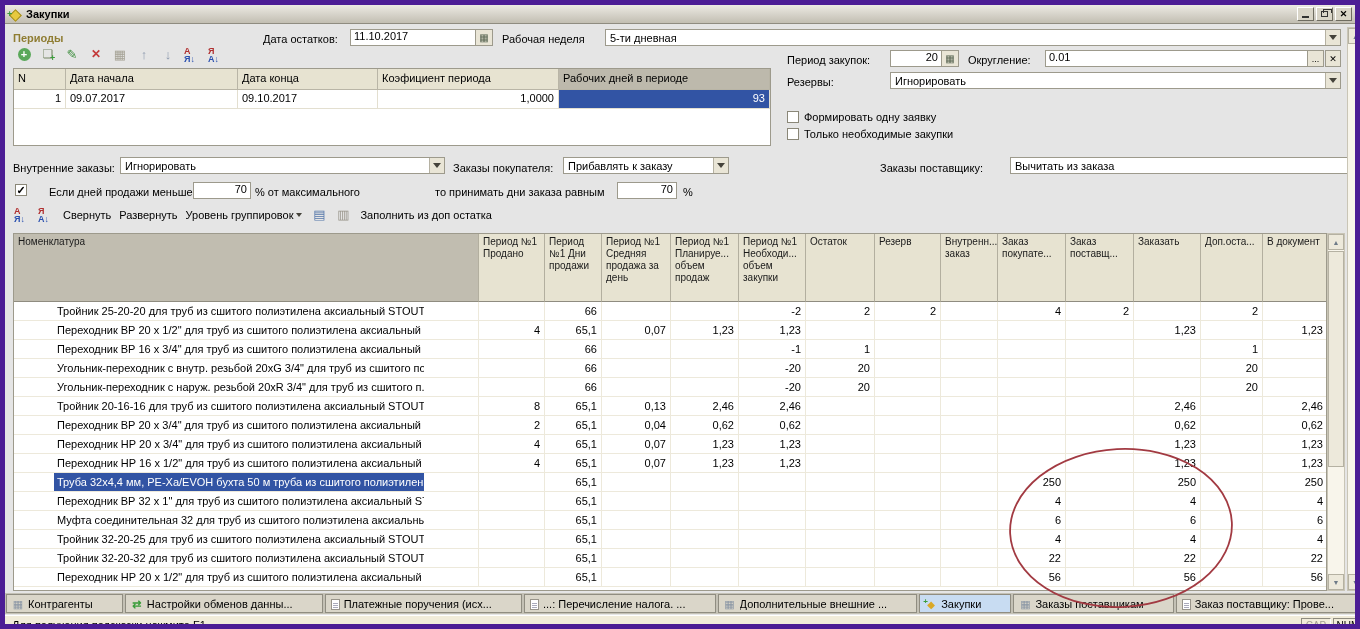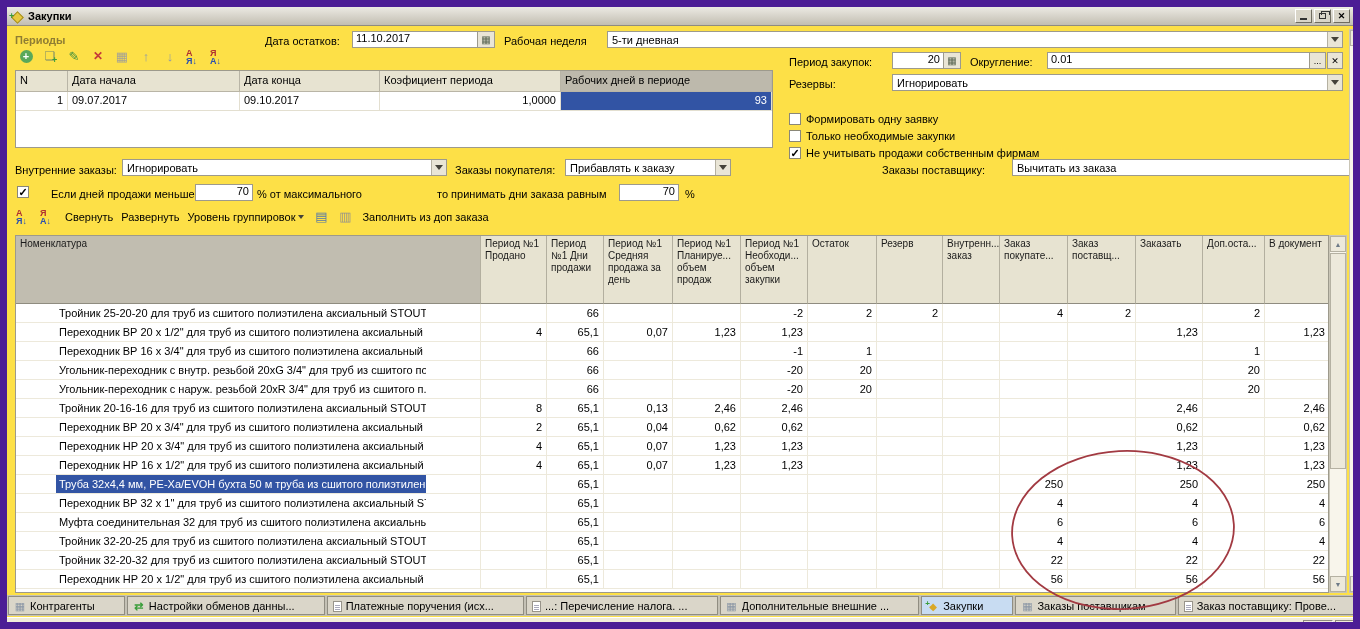--- a/index.html
+++ b/index.html
@@ -1,17 +1,17 @@
 <!DOCTYPE html>
 <html><head>
 <meta charset="utf-8">
 <style>
 *{box-sizing:border-box;margin:0;padding:0}
 body{margin:0;background:#888}
-.win{position:relative;width:1360px;height:629px;background:#fde047;font:11px "Liberation Sans",sans-serif;color:#000;border:7px solid #4c1d95;overflow:hidden}
+.win{position:relative;width:1360px;height:629px;background:#e5e5e5;font:11px "Liberation Sans",sans-serif;color:#000;border:5px solid #4c1d95;overflow:hidden}
 .abs{position:absolute}
 .lbl{position:absolute;white-space:nowrap;line-height:14px}
 
 .titlebar{position:absolute;left:0;top:0;width:100%;height:19px;background:linear-gradient(#ECEAE3,#C2BEB2);border-bottom:1px solid #8F8C80;display:flex;align-items:center;padding:0 3px}
 .title-ic{width:13px;height:13px;position:relative;margin-right:5px}
 .title-ic::before{content:"";position:absolute;left:3px;top:3px;width:7px;height:7px;background:#E7C93F;border:1px solid #A08A20;transform:rotate(45deg)}
 .title-ic::after{content:"+";position:absolute;left:-1px;top:1px;color:#3A9D3A;font-weight:bold;font-size:9px}
 .title-text{font-weight:bold;font-size:11px}
 .wbtns{margin-left:auto;display:flex}
 .wbtn{width:17px;height:14px;background:#D9D5C8;border:1px solid;border-color:#FFFFFF #6F6C60 #6F6C60 #FFFFFF;display:flex;align-items:flex-end;justify-content:center;font-size:9px;line-height:9px;margin-left:2px;cursor:default}
@@ -181,24 +181,20 @@
 
   <div class="abs" style="left:782px;top:103px" id="opt-checks">
       <div class="checkrow">
         <span class="cb"></span>
         <span class="cbl">Формировать одну заявку</span>
       </div>
       <div class="checkrow">
         <span class="cb"></span>
         <span class="cbl">Только необходимые закупки</span>
       </div>
-      <div class="checkrow">
-        <span class="cb on"></span>
-        <span class="cbl">Не учитывать продажи собственным фирмам</span>
-      </div>
     </div>
 
   <span class="lbl" style="left:8px;top:156px">Внутренние заказы:</span>
   <div class="combo" style="left:115px;top:152px;width:325px">
     <span class="cval">Игнорировать</span>
     <span class="cbtn">
         <span class="carrow"></span>
       </span>
   </div>
   <span class="lbl" style="left:448px;top:156px">Заказы покупателя:</span>
@@ -233,21 +229,21 @@
         <span class="ic ic-sort-az"></span>
         <span class="ic ic-sort-za"></span>
       </span>
     <span class="ttxt">Свернуть</span>
     <span class="ttxt">Развернуть</span>
     <span class="ttxt"><span>Уровень группировок</span><span class="caret"></span></span>
     <span id="gt-right" style="display:flex;gap:6px">
         <span class="ic ic-props"></span>
         <span class="ic ic-report"></span>
       </span>
-    <span class="ttxt">Заполнить из доп заказа</span>
+    <span class="ttxt">Заполнить из доп остатка</span>
   </div>
 
   <div class="mtable">
     <div id="mt-head">
         <div class="mth hl" style="width: 465px;">Номенклатура</div>
         <div class="mth" style="width: 66px;">Период №1 Продано</div>
         <div class="mth" style="width: 57px;">Период №1 Дни продажи</div>
         <div class="mth" style="width: 69px;">Период №1 Средняя продажа за день</div>
         <div class="mth" style="width: 68px;">Период №1 Планируе... объем продаж</div>
         <div class="mth" style="width: 67px;">Период №1 Необходи... объем закупки</div>

